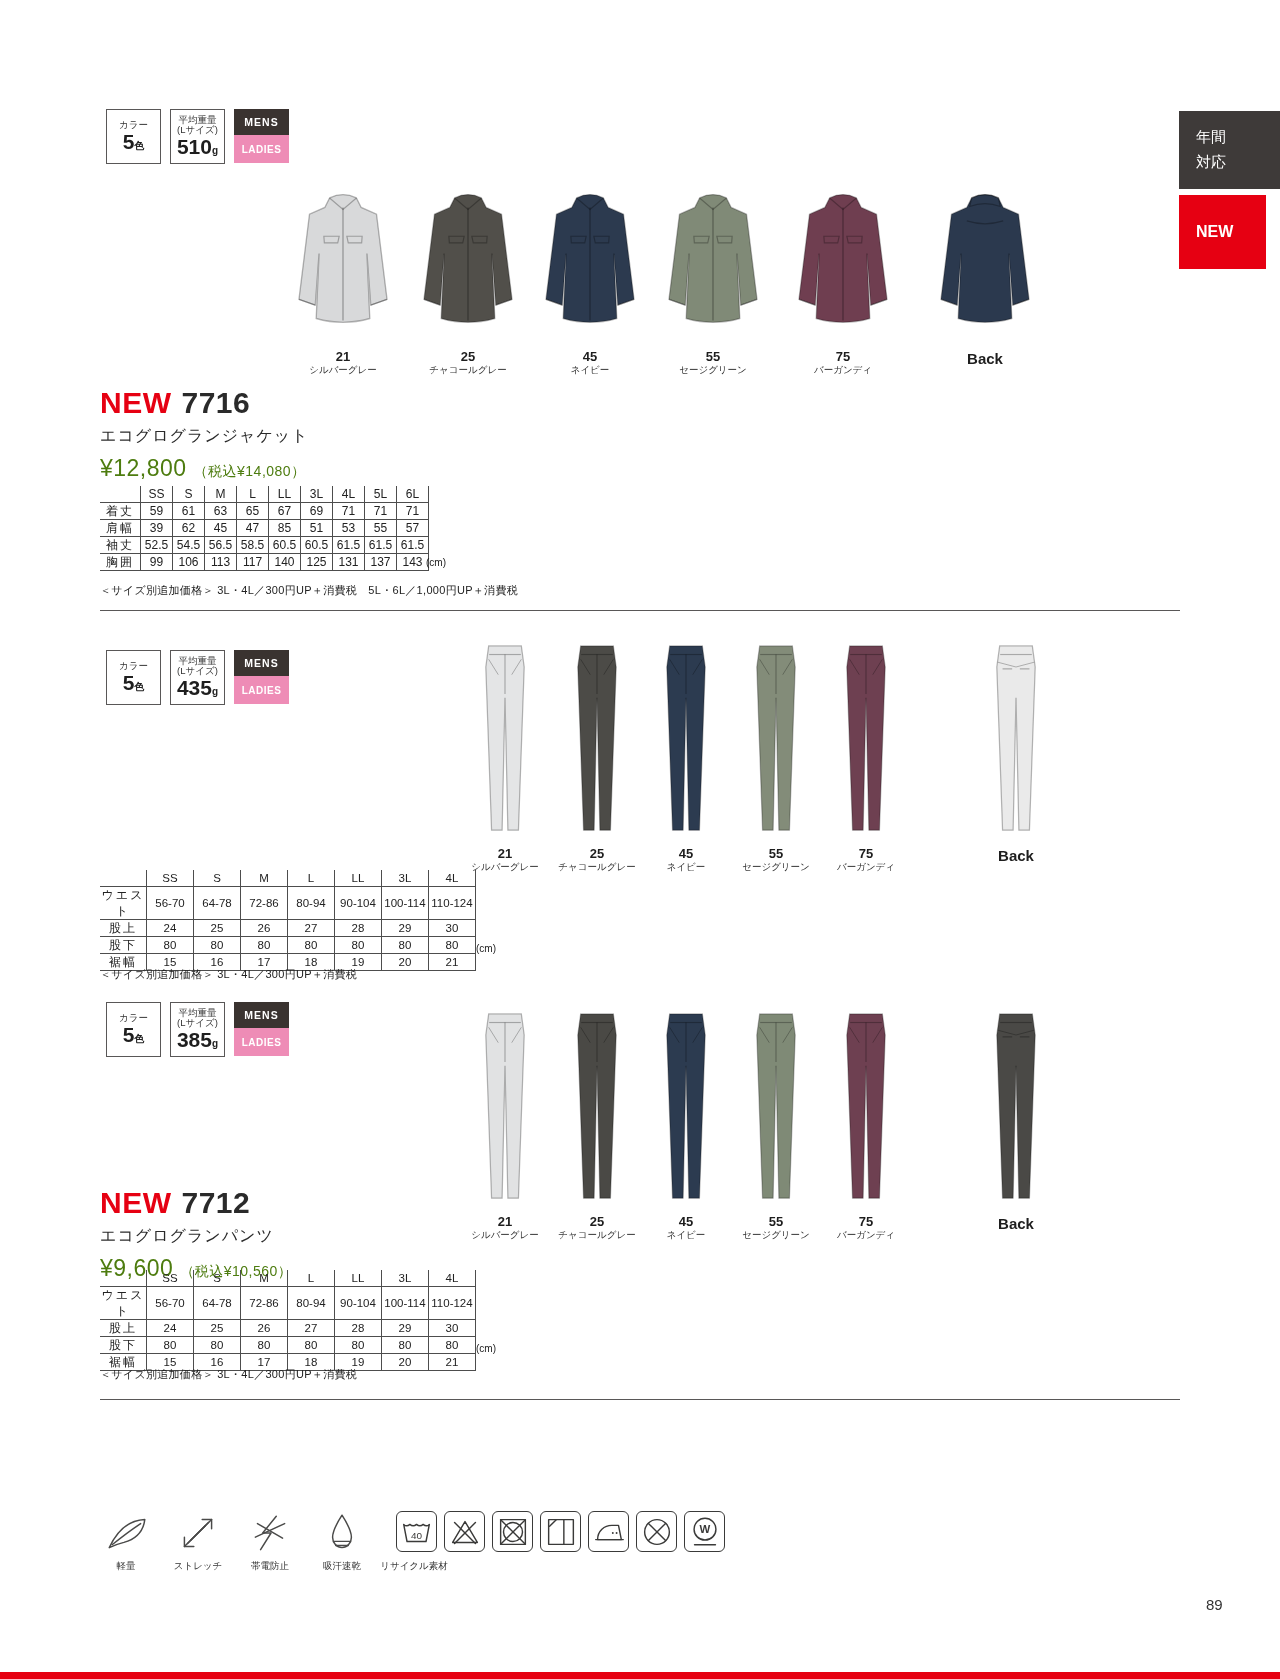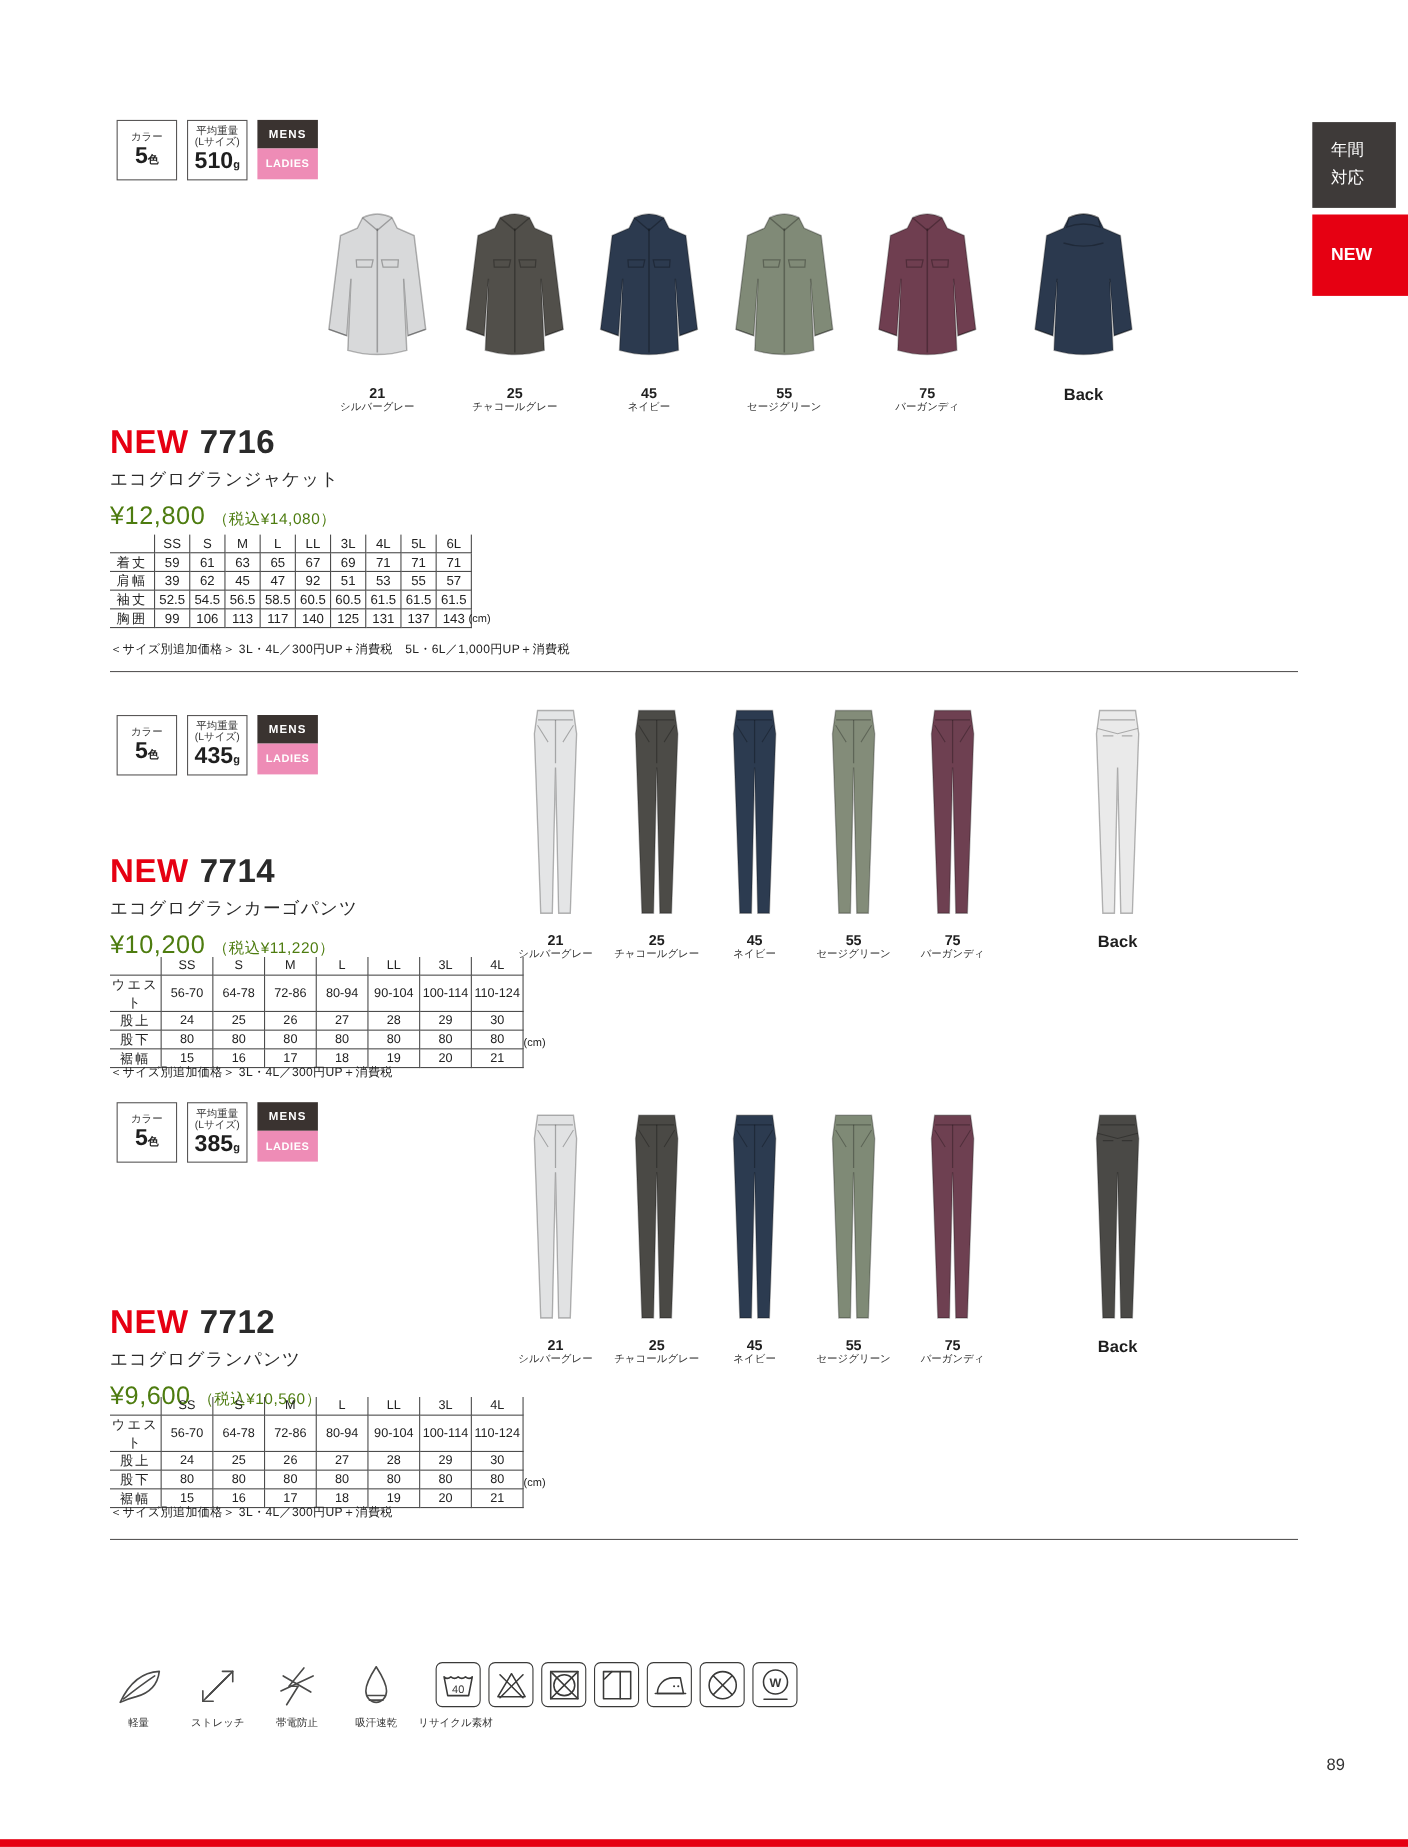--- a/index.html
+++ b/index.html
@@ -14,21 +14,21 @@
   .badge-box .small{font-size:9.5px;color:#333;line-height:1.15;}
   .badge-box .big{font-size:21px;font-weight:bold;color:#1e1e1e;line-height:1.05;}
   .badge-box .unit{font-size:10px;font-weight:bold;}
   .gender{width:55px;}
   .gender .mens{height:26px;background:#3a3330;color:#fff;font-size:10.5px;font-weight:bold;
                 letter-spacing:1px;display:flex;align-items:center;justify-content:center;}
   .gender .ladies{height:28px;background:#ee8cb6;color:#fff;font-size:10px;font-weight:bold;
                 letter-spacing:.5px;display:flex;align-items:center;justify-content:center;}
 
   
-  .side-dark{width:76px;height:78px;background:#3e3a39;color:#fff;font-size:15px;line-height:1.65;
+  .side-dark{width:101px;height:78px;background:#3e3a39;color:#fff;font-size:15px;line-height:1.65;
              box-sizing:border-box;padding:14px 0 0 17px;}
   .side-dark .wrap{width:34px;}
   .side-new{width:87px;height:74px;background:#e60012;color:#fff;font-size:16px;font-weight:bold;
             box-sizing:border-box;display:flex;align-items:center;padding-left:17px;margin-top:6px;}
 
   
   .prod-title{font-size:30px;font-weight:bold;letter-spacing:.5px;color:#2a2a2a;line-height:1;}
   .prod-title .new{color:#e60012;margin-right:10px;}
   .prod-sub{font-size:16px;color:#2a2a2a;margin-top:8px;letter-spacing:1px;}
   .prod-price{font-size:23px;color:#4d7c0f;margin-top:8px;letter-spacing:.5px;}
@@ -187,21 +187,21 @@
           <td>71</td>
           <td>71</td>
           <td>71</td>
         </tr>
         <tr>
           <td>肩幅</td>
           <td>39</td>
           <td>62</td>
           <td>45</td>
           <td>47</td>
-          <td>92</td>
+          <td>85</td>
           <td>51</td>
           <td>53</td>
           <td>55</td>
           <td>57</td>
         </tr>
         <tr>
           <td>袖丈</td>
           <td>52.5</td>
           <td>54.5</td>
           <td>56.5</td>
@@ -285,30 +285,20 @@
   </svg><div class="code">75</div>
        <div class="cname">バーガンディ</div></div>
       <div class="fig" style="left: 956px; top: 638px; width: 120px;"><svg width="96" height="202" viewBox="0 0 100 210" xmlns="http://www.w3.org/2000/svg">
     <path d="M33,8 L67,8 L70,30 L64,200 L53,200 L50,62 L47,200 L36,200 L30,30 Z" fill="#eaeaea" stroke="rgba(0,0,0,0.28)" stroke-width="1.3"></path>
     <line x1="33.5" y1="17" x2="66.5" y2="17" stroke="rgba(0,0,0,0.28)" stroke-width="1.2"></line>
        <path d="M36,32 h10 M54,32 h10" stroke="rgba(0,0,0,0.28)" stroke-width="1.2"></path>
        <path d="M31,25 L50,30 L69,25" fill="none" stroke="rgba(0,0,0,0.28)" stroke-width="1"></path>
   </svg><div class="backlbl">Back</div></div>
     </div>
 
-  <div class="abs" style="left:100px;top:778px;">
-    <div class="prod-title">
-      <span class="new">NEW</span><span>7714</span>
-    </div>
-    <div class="prod-sub">エコグログランカーゴパンツ</div>
-    <div class="prod-price">
-      <span>¥10,200</span>
-      <span class="tax">（税込¥11,220）</span>
-    </div>
-  </div>
 
   <table id="table-1" class="size-table t7 abs" style="left:100px;top:870px;">
       <tbody>
         <tr>
           <th style="width:46px"></th>
           <th style="width:46px">SS</th>
           <th style="width:46px">S</th>
           <th style="width:46px">M</th>
           <th style="width:46px">L</th>
           <th style="width:46px">LL</th>

